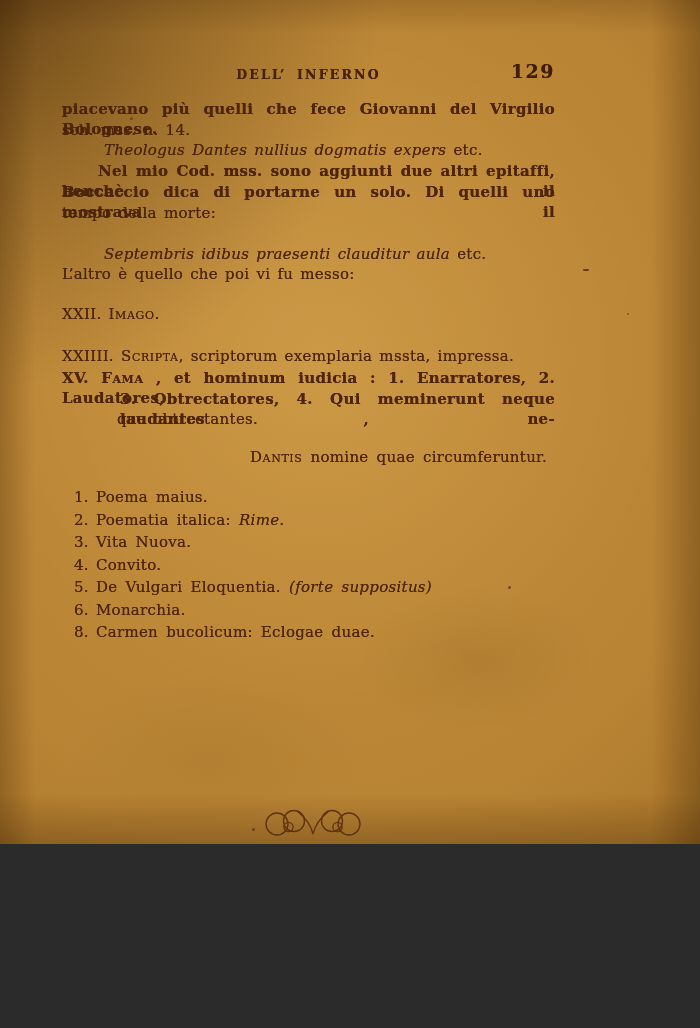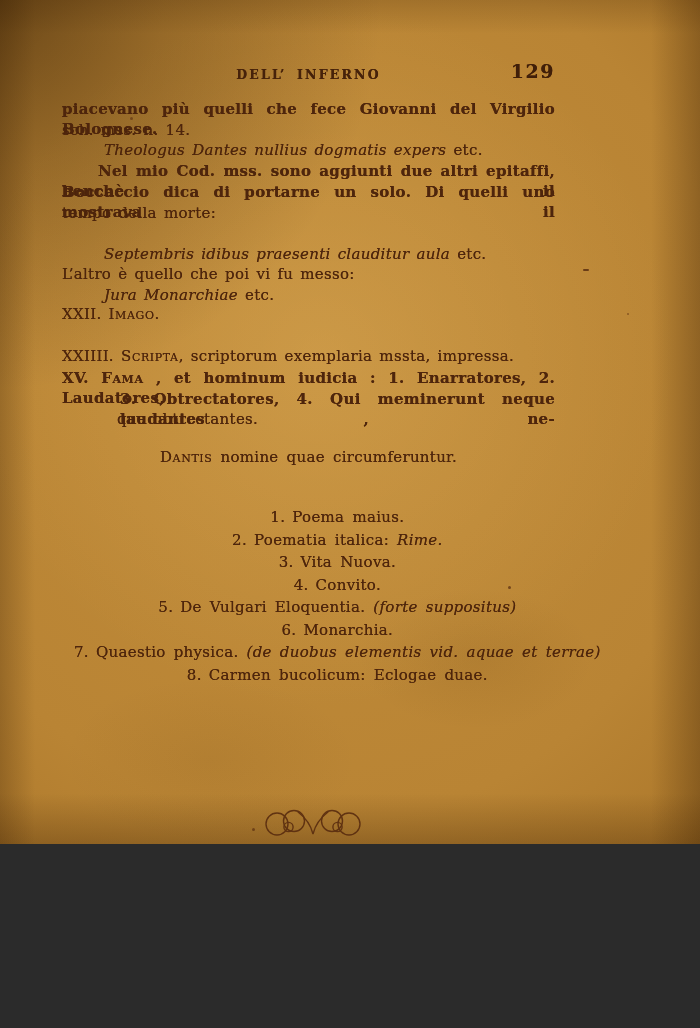--- a/index.html
+++ b/index.html
@@ -31,24 +31,24 @@
   .ln{
     position:absolute; left:62px; width:493px;
     font-size:15px; line-height:20px; word-spacing:2px; white-space:normal;
   }
   .just{ text-align:justify; text-align-last:justify;font-weight:bold; }
   .q{ padding-left:42px; width:451px; }
   .indent{ text-indent:36px; }
   .it{ font-style:italic;margin-top:48px; }
   .sc{ font-variant:small-caps; letter-spacing:0.6px; }
   .section-head{
-    position:absolute; top:448px; left:62px; width:493px;
-    text-align:center; font-size:15px; word-spacing:3px;
+    position:absolute; top:448px; left:54px; width:493px;
+    text-align:right; font-size:15px; word-spacing:3px;
   }
-  .list{ position:absolute; top:506px; left:74px;text-align:center; }
+  .list{ position:absolute; top:486px; left:74px; }
   .list-item{ line-height:22.5px; font-size:15px; word-spacing:3px; white-space:nowrap; }
   .list-num{ display:inline-block; min-width:14px; margin-right:7px; }
   .ornament{ position:absolute; left:258px; top:806px; width:110px; height:34px; }
   .signature{
     position:absolute; left:504px; top:970px;
     font-size:15px; letter-spacing:1.5px; color:#43210a;
   }
   .speck{ position:absolute; background:#55290e; border-radius:50%; }
 </style>
 </head>
@@ -65,42 +65,40 @@
   <div class="ln ink q" style="top:140px"><span class="it">Theologus Dantes nullius dogmatis expers</span> <span>etc.</span></div>
 
   <div class="ln ink just indent" style="top:161px">Nel mio Cod. mss. sono aggiunti due altri epitaffi, benchè il</div>
   <div class="ln ink just" style="top:182px">Boccaccio dica di portarne un solo. Di quelli uno mostrava il</div>
   <div class="ln ink" style="top:203px">tempo della morte:</div>
 
   <div class="ln ink" style="top:264px">L’altro è quello che poi vi fu messo:</div>
 
   <div class="ln ink q" style="top:244px"><span class="it">Septembris idibus praesenti clauditur aula</span> <span>etc.</span></div>
 
-  <div class="ln ink q" style="top:285px"><span class="it">Jura Monarchiae</span> <span>etc.</span></div>
 
   <div class="ln ink" style="top:304px"><span>XXII.</span> <span class="sc">Imago.</span></div>
 
 
   <div class="ln ink" style="top:346px"><span>XXIIII.</span> <span class="sc">Scripta</span><span>, scriptorum exemplaria mssta, impressa.</span></div>
 
   <div class="ln ink just" style="top:368px"><span>XV.</span> <span class="sc">Fama</span><span> , et hominum iudicia : 1. Enarratores, 2. Laudatores,</span></div>
 
   <div class="ln ink just" style="top:389px; padding-left:58px; width:435px;">3. Obtrectatores, 4. Qui meminerunt neque laudantes , ne-</div>
   <div class="ln ink" style="top:409px; padding-left:55px; width:438px;">que obtrectantes.</div>
 
   <div class="section-head ink"><span class="sc">Dantis</span><span> nomine quae circumferuntur.</span></div>
 
   <div class="list ink">
     <div class="list-item"><span class="list-num">1.</span><span>Poema maius.</span> <span class="it"></span></div>
     <div class="list-item"><span class="list-num">2.</span><span>Poematia italica:</span> <span class="it">Rime.</span></div>
     <div class="list-item"><span class="list-num">3.</span><span>Vita Nuova.</span> <span class="it"></span></div>
     <div class="list-item"><span class="list-num">4.</span><span>Convito.</span> <span class="it"></span></div>
     <div class="list-item"><span class="list-num">5.</span><span>De Vulgari Eloquentia.</span> <span class="it">(forte suppositus)</span></div>
     <div class="list-item"><span class="list-num">6.</span><span>Monarchia.</span> <span class="it"></span></div>
-    <div class="list-item"><span class="list-num">7.</span><span>Quaestio physica.</span> <span class="it">(de duobus elementis vid. aquae et terrae)</span></div>
     <div class="list-item"><span class="list-num">8.</span><span>Carmen bucolicum: Eclogae duae.</span> <span class="it"></span></div>
   </div>
 
   <div class="ornament">
     <svg viewBox="0 0 110 32" width="110" height="32" xmlns="http://www.w3.org/2000/svg">
       <g fill="none" stroke="#572a0e" stroke-width="1.4" opacity="0.88" stroke-linecap="round">
         <circle cx="19" cy="18" r="11"></circle>
         <circle cx="36" cy="15" r="10.5"></circle>
         <circle cx="30.5" cy="21" r="4.6"></circle>
         <path d="M 40,6 C 48,12 53,20 55,28 C 57,20 62,12 70,6"></path>

